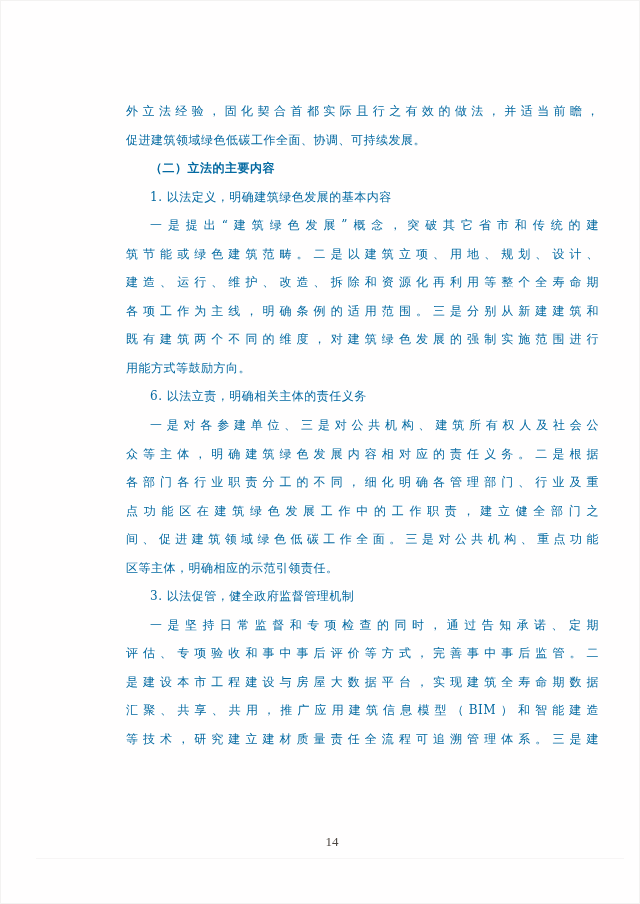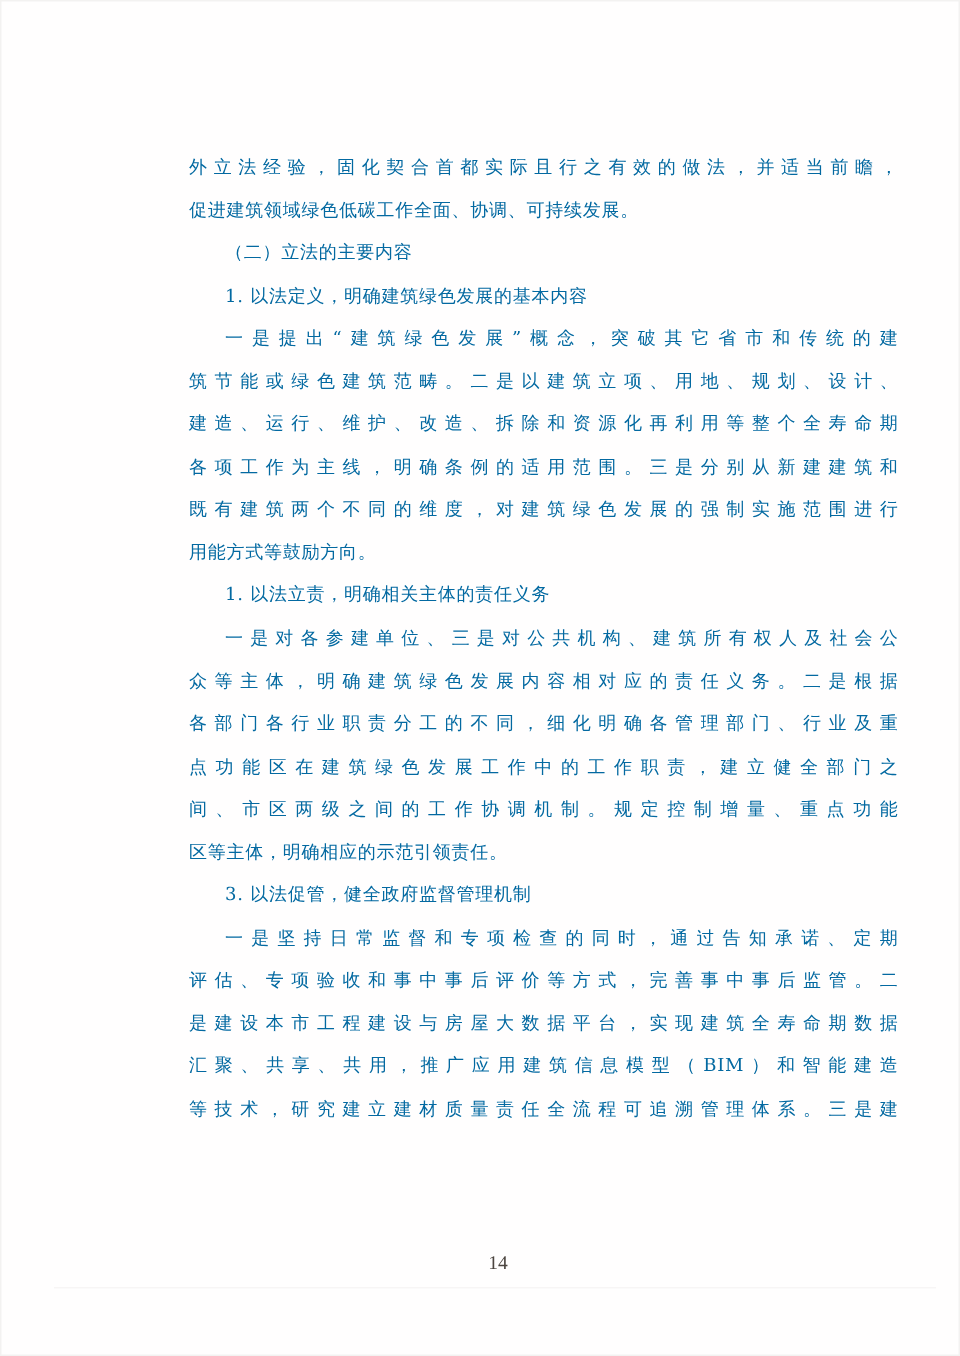--- a/index.html
+++ b/index.html
@@ -38,21 +38,21 @@
     letter-spacing: 0.5px;
   }
   .j {
     text-align: justify;
     text-align-last: justify;
   }
   .indent {
     text-indent: 2em;
   }
   .heading {
-    font-weight: normal;
+    font-weight: bold;
   }
   .page-number {
     position: absolute;
     top: 834px;
     left: 12px;
     width: 100%;
     text-align: center;
     font-size: 13px;
     color: #4c4540;
     font-family: "Liberation Serif", "DejaVu Serif", serif;
@@ -74,26 +74,26 @@
     <div class="ln j">外立法经验，固化契合首都实际且行之有效的做法，并适当前瞻，</div>
     <div class="ln">促进建筑领域绿色低碳工作全面、协调、可持续发展。</div>
     <div class="ln indent heading">（二）立法的主要内容</div>
     <div class="ln indent">1. 以法定义，明确建筑绿色发展的基本内容</div>
     <div class="ln indent j">一是提出“建筑绿色发展”概念，突破其它省市和传统的建</div>
     <div class="ln j">筑节能或绿色建筑范畴。二是以建筑立项、用地、规划、设计、</div>
     <div class="ln j">建造、运行、维护、改造、拆除和资源化再利用等整个全寿命期</div>
     <div class="ln j">各项工作为主线，明确条例的适用范围。三是分别从新建建筑和</div>
     <div class="ln j">既有建筑两个不同的维度，对建筑绿色发展的强制实施范围进行</div>
     <div class="ln">用能方式等鼓励方向。</div>
-    <div class="ln indent">1. 以法立责，明确相关主体的责任义务</div>
+    <div class="ln indent">6. 以法立责，明确相关主体的责任义务</div>
     <div class="ln indent j">一是对各参建单位、三是对公共机构、建筑所有权人及社会公</div>
     <div class="ln j">众等主体，明确建筑绿色发展内容相对应的责任义务。二是根据</div>
     <div class="ln j">各部门各行业职责分工的不同，细化明确各管理部门、行业及重</div>
     <div class="ln j">点功能区在建筑绿色发展工作中的工作职责，建立健全部门之</div>
-    <div class="ln j">间、市区两级之间的工作协调机制。规定控制增量、重点功能</div>
+    <div class="ln j">间、促进建筑领域绿色低碳工作全面。三是对公共机构、重点功能</div>
     <div class="ln">区等主体，明确相应的示范引领责任。</div>
     <div class="ln indent">3. 以法促管，健全政府监督管理机制</div>
     <div class="ln indent j">一是坚持日常监督和专项检查的同时，通过告知承诺、定期</div>
     <div class="ln j">评估、专项验收和事中事后评价等方式，完善事中事后监管。二</div>
     <div class="ln j">是建设本市工程建设与房屋大数据平台，实现建筑全寿命期数据</div>
     <div class="ln j">汇聚、共享、共用，推广应用建筑信息模型（BIM）和智能建造</div>
     <div class="ln j">等技术，研究建立建材质量责任全流程可追溯管理体系。三是建</div>
   </div>
 
   <div class="artifact-line"></div>

